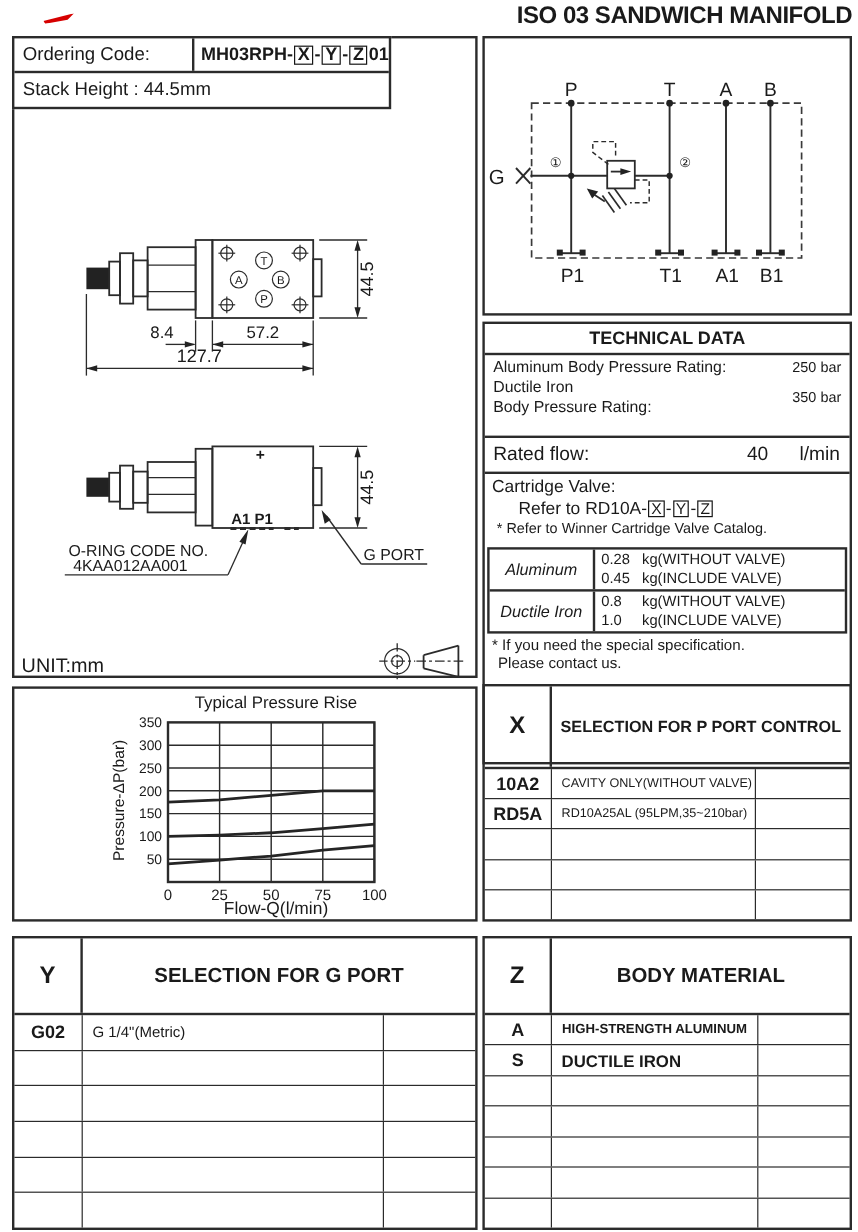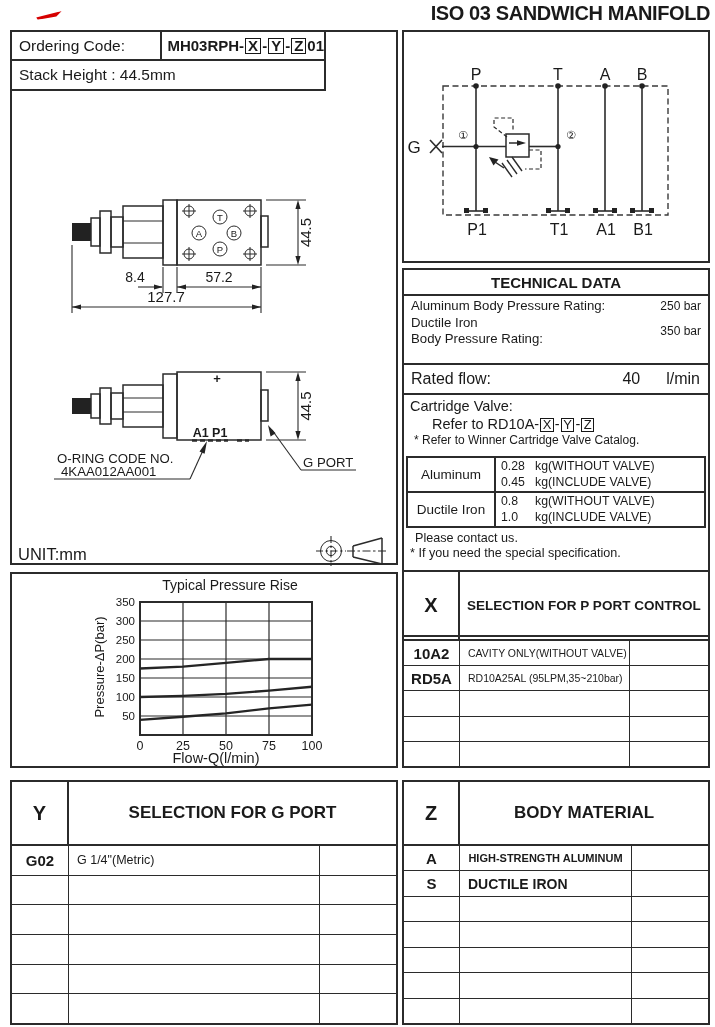--- a/index.html
+++ b/index.html
@@ -40,21 +40,21 @@
   .td-val{font-size:12px;white-space:nowrap;}
   .td-flow{height:30px;border-top:2px solid #2b2b2b;display:flex;align-items:center;justify-content:space-between;padding:0 8px 0 7px;font-size:16px;}
   .td-flow .fv{margin-left:auto;margin-right:26px;}
   .td-cart{height:63px;border-top:2px solid #2b2b2b;padding:2px 6px 0 6px;font-size:14.5px;line-height:1.25;}
   .td-cart .c2{padding-left:22px;}
   .td-cart .cnote{font-size:12px;padding-left:4px;}
   .boxed-sm{display:inline-block;border:1.4px solid #161616;padding:0 1.5px;margin:0 1px;line-height:12px;font-size:13px;}
   .td-weights{height:72px;margin:0 2px;border:2px solid #2b2b2b;display:flex;flex-direction:column;}
   .wrow{flex:1;display:flex;border-bottom:2px solid #2b2b2b;}
   .wrow:last-child{border-bottom:none;}
-  .wmat{width:88px;border-right:2px solid #2b2b2b;display:flex;align-items:center;justify-content:center;font-size:13.5px;}
+  .wmat{width:88px;border-right:2px solid #2b2b2b;display:flex;align-items:center;justify-content:center;font-size:13.5px;font-style:italic;}
   .wvals{flex:1;padding:1px 0 0 5px;font-size:12.3px;line-height:1.3;}
   .wv{display:inline-block;width:34px;}
   .td-foot{flex:1;padding:3px 6px 0 6px;font-size:12.6px;line-height:1.2;}
 
   
   .sel{position:absolute;border:2px solid #2b2b2b;display:flex;flex-direction:column;}
   .sel .hd{display:flex;border-bottom:2px solid #2b2b2b;align-items:stretch;}
   .sel .hd .key{display:flex;align-items:center;justify-content:center;font-weight:700;font-size:20px;border-right:2px solid #2b2b2b;}
   .sel .hd .ttl{flex:1;display:flex;align-items:center;justify-content:center;font-weight:700;text-align:center;}
   .sel .tr{flex:1;display:flex;border-bottom:1.5px solid #2b2b2b;align-items:stretch;}
@@ -69,21 +69,21 @@
   #ytable .hd{height:64px;} #ytable .key{width:57px;} #ytable .ttl{font-size:17px;}
   #ytable .code{width:57px;} #ytable .desc{width:251px;font-size:12.5px;}
   #ztable{left:402px;top:780px;width:308px;height:245px;}
   #ztable .hd{height:64px;} #ztable .key{width:56px;} #ztable .ttl{font-size:17px;}
   #ztable .code{width:56px;} #ztable .desc{width:172px;}
   #ztable .tr-a .desc{font-weight:700;font-size:11px;justify-content:center;padding-left:0;}
   #ztable .tr-s .desc{font-weight:700;font-size:14px;}
 
   
   #chart-title{position:absolute;left:120px;top:577px;width:220px;text-align:center;font-size:14px;}
-  #chart-xlabel{position:absolute;left:121px;top:750px;width:190px;text-align:center;font-size:14.5px;}
+  #chart-xlabel{position:absolute;left:135px;top:750px;width:190px;text-align:center;font-size:14.5px;}
   #chart-ylabel{position:absolute;left:27px;top:659px;width:145px;height:16px;text-align:center;
     font-size:13px;transform:rotate(-90deg);}
 </style>
 </head>
 <body>
 
 <div id="brand-mark"></div>
 <div id="page-title">ISO 03 SANDWICH MANIFOLD</div>
 
 <div class="border-panel" style="left:10px;top:30px;width:388px;height:535px;"></div>
@@ -329,22 +329,22 @@
     </div>
     <div class="wrow">
       <div class="wmat">Ductile Iron</div>
       <div class="wvals">
         <div><span class="wv">0.8</span><span>kg(WITHOUT VALVE)</span></div>
         <div><span class="wv">1.0</span><span>kg(INCLUDE VALVE)</span></div>
       </div>
     </div>
   </div>
   <div class="td-foot">
+    <div>* If you need the special specification.</div>
     <div style="padding-left:5px">Please contact us.</div>
-    <div>* If you need the special specification.</div>
   </div>
 </div>
 
 <div class="border-panel" style="left:10px;top:572px;width:388px;height:196px;"></div>
 <div id="chart-title">Typical Pressure Rise</div>
 <div id="chart-ylabel">Pressure-ΔP(bar)</div>
 <div id="chart-xlabel">Flow-Q(l/min)</div>
 <svg id="chart-svg" style="left:10px;top:572px;width:388px;height:196px;" viewBox="10 572 388 196">
     <line x1="140" y1="602" x2="140" y2="735" stroke="#2b2b2b" stroke-width="1.2"></line>
     <line x1="183" y1="602" x2="183" y2="735" stroke="#2b2b2b" stroke-width="1.2"></line>

